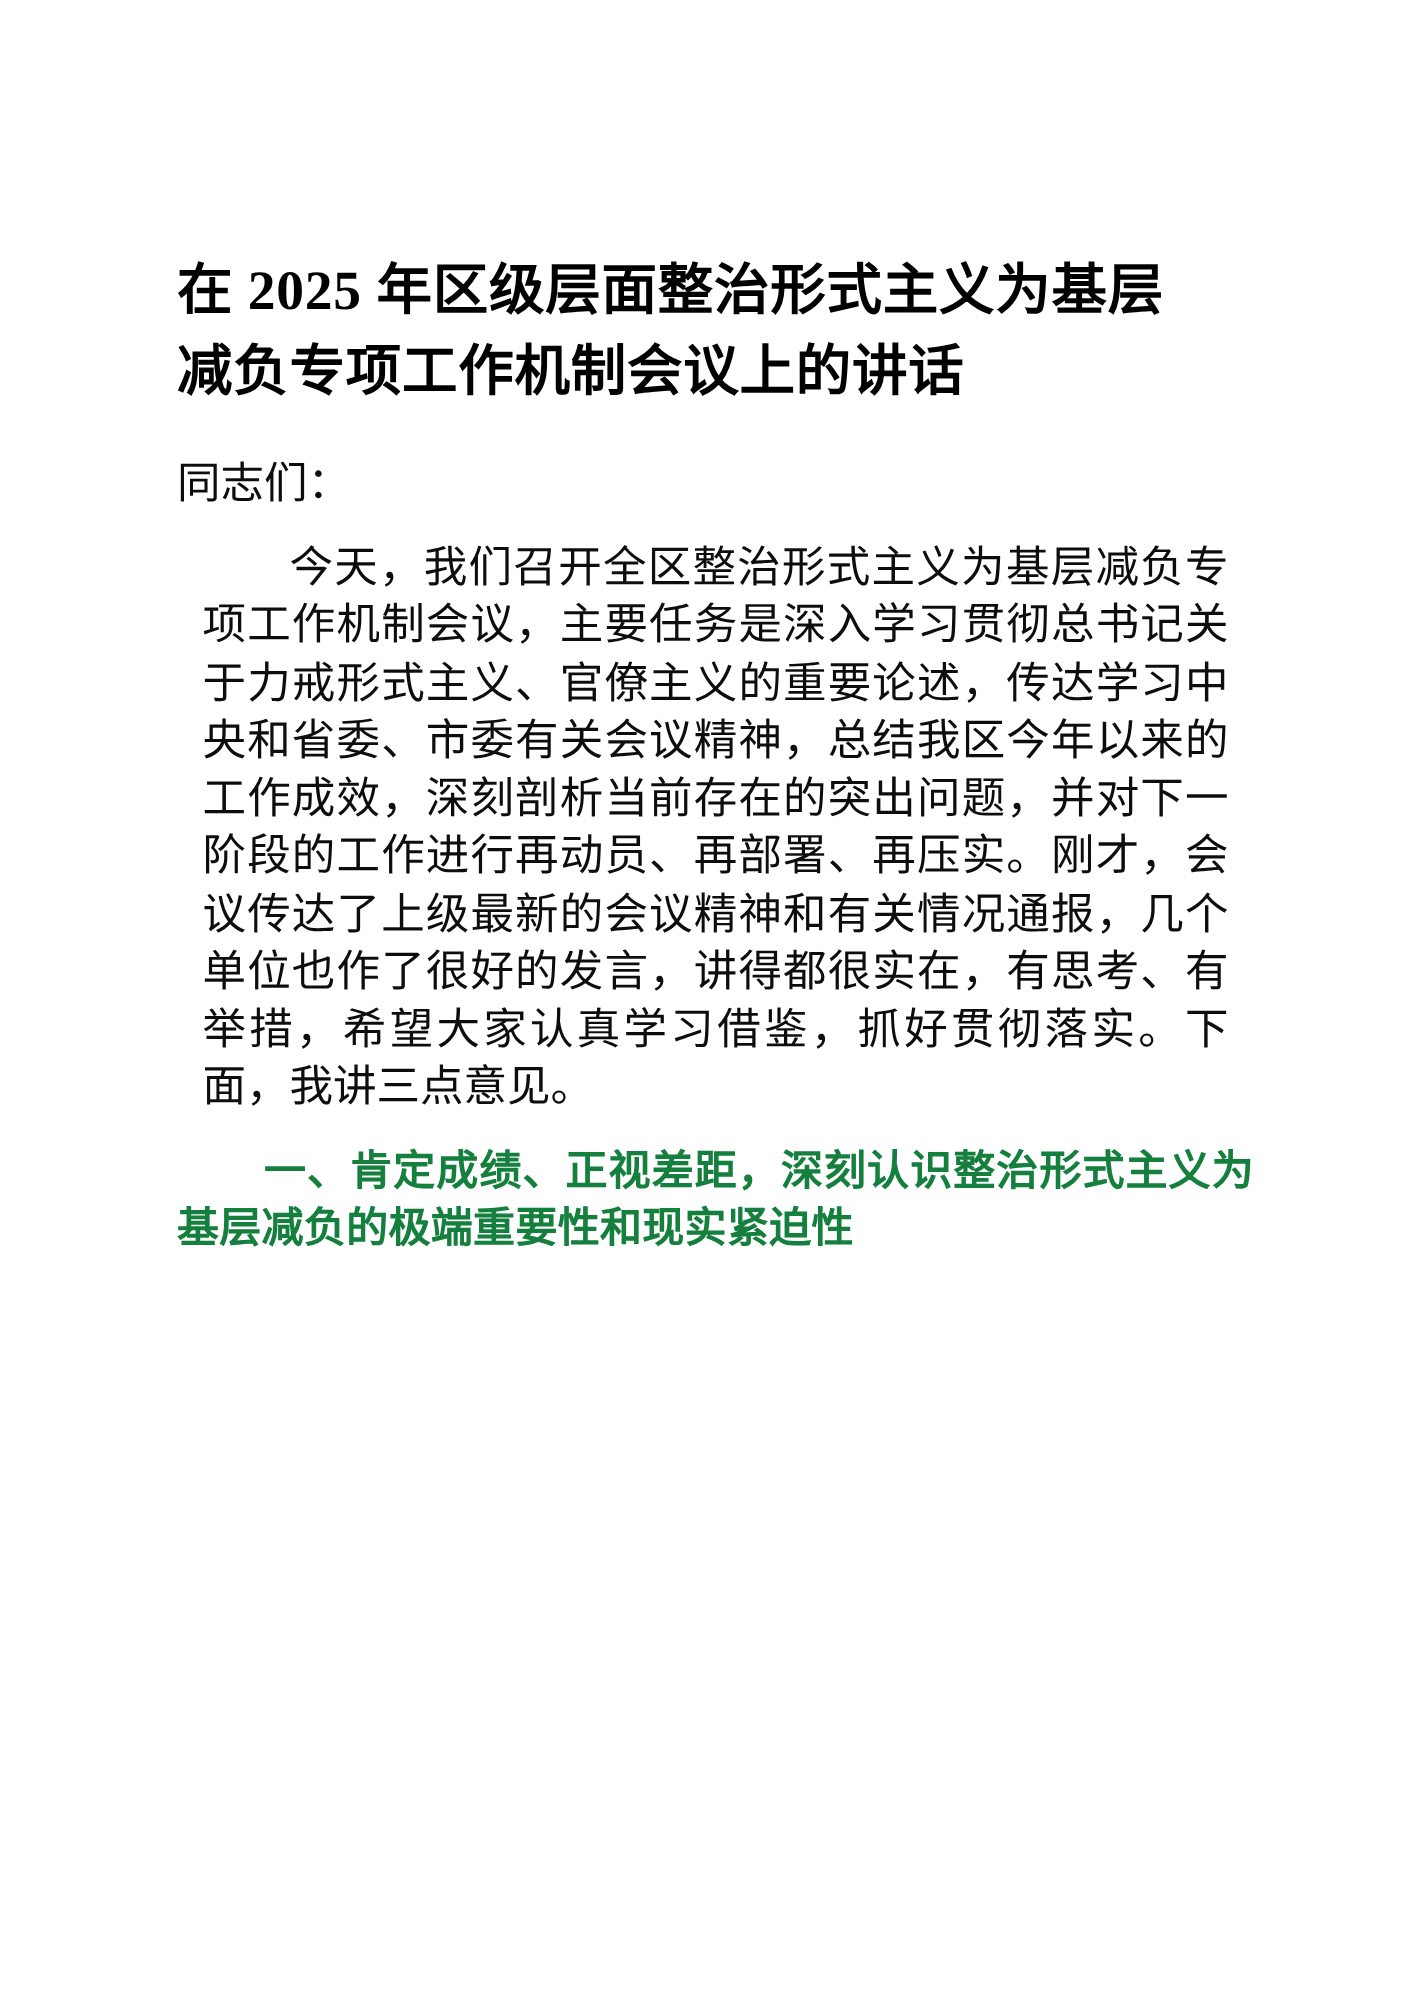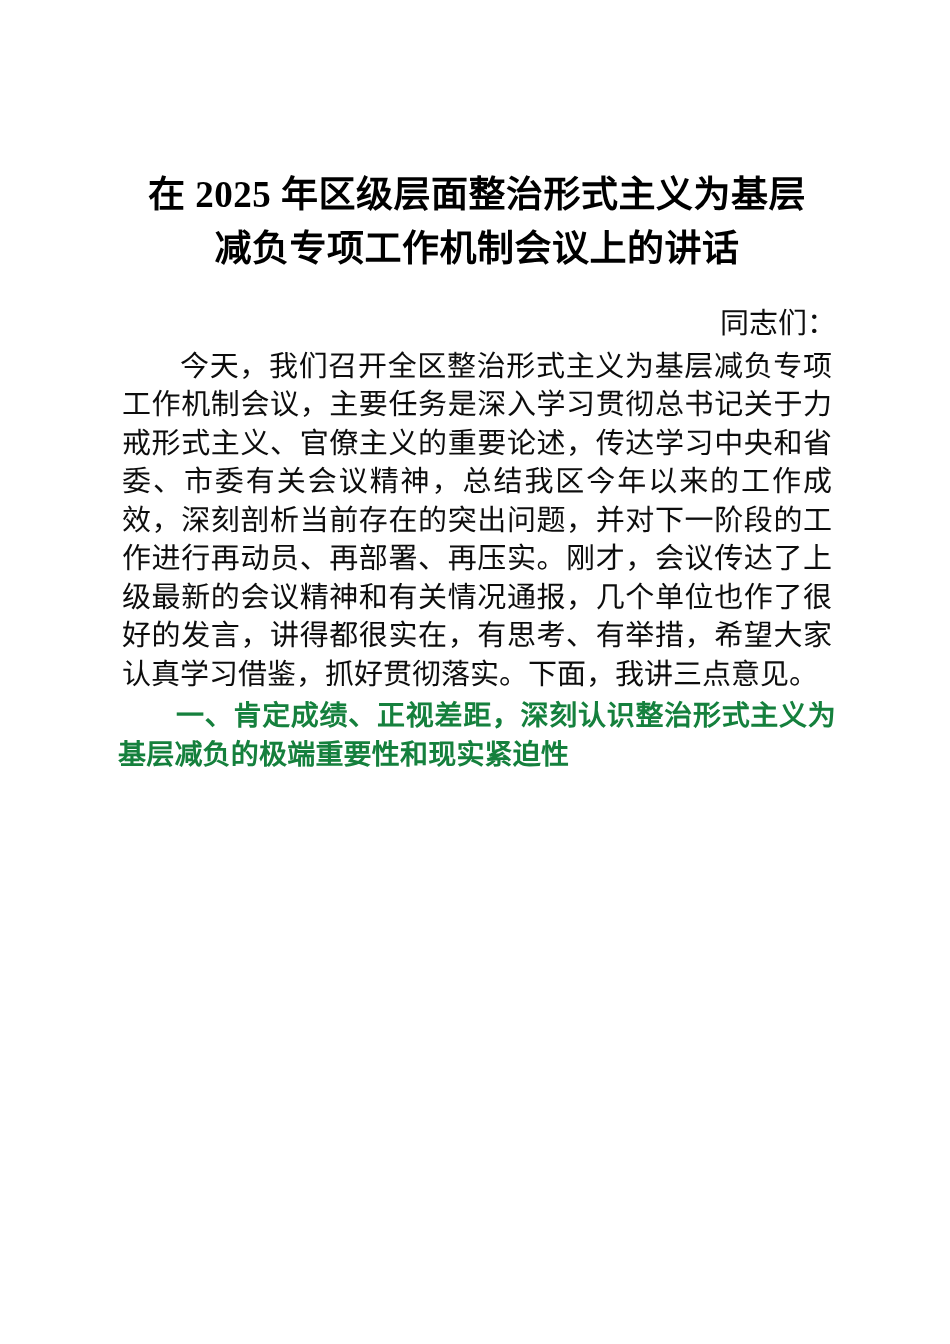--- a/index.html
+++ b/index.html
@@ -22,21 +22,21 @@
     position: absolute;
     left: 118px;
     top: 0;
     width: 718px;
   }
 
   
   .doc-title {
     margin: 0;
     padding-top: 168px;
-    text-align: center;
+    text-align: left;
     font-family: "Liberation Serif", "DejaVu Serif", serif;
     font-weight: 700;
     font-size: 37px;
     line-height: 54px;
     letter-spacing: 0.5px;
     color: #000000;
     white-space: pre-line;
   }
 
   
@@ -49,26 +49,26 @@
     text-align: justify;
     text-justify: inter-character;
   }
 
   .salutation {
     margin: 0 0 0 0;
     font-family: "Liberation Serif", "DejaVu Serif", serif;
     font-size: 29px;
     line-height: 38.5px;
     text-indent: 0;
-    text-align: right;
+    text-align: left;
     color: #0d0d0d;
   }
 
   p.para {
-    margin: 4px;
+    margin: 17px;
     text-indent: 58px;
     font-family: "Liberation Serif", "DejaVu Serif", serif;
     font-size: 29px;
     line-height: 38.5px;
     color: #0d0d0d;
     text-align: justify;
     text-justify: inter-character;
     word-break: break-all;
   }
 

